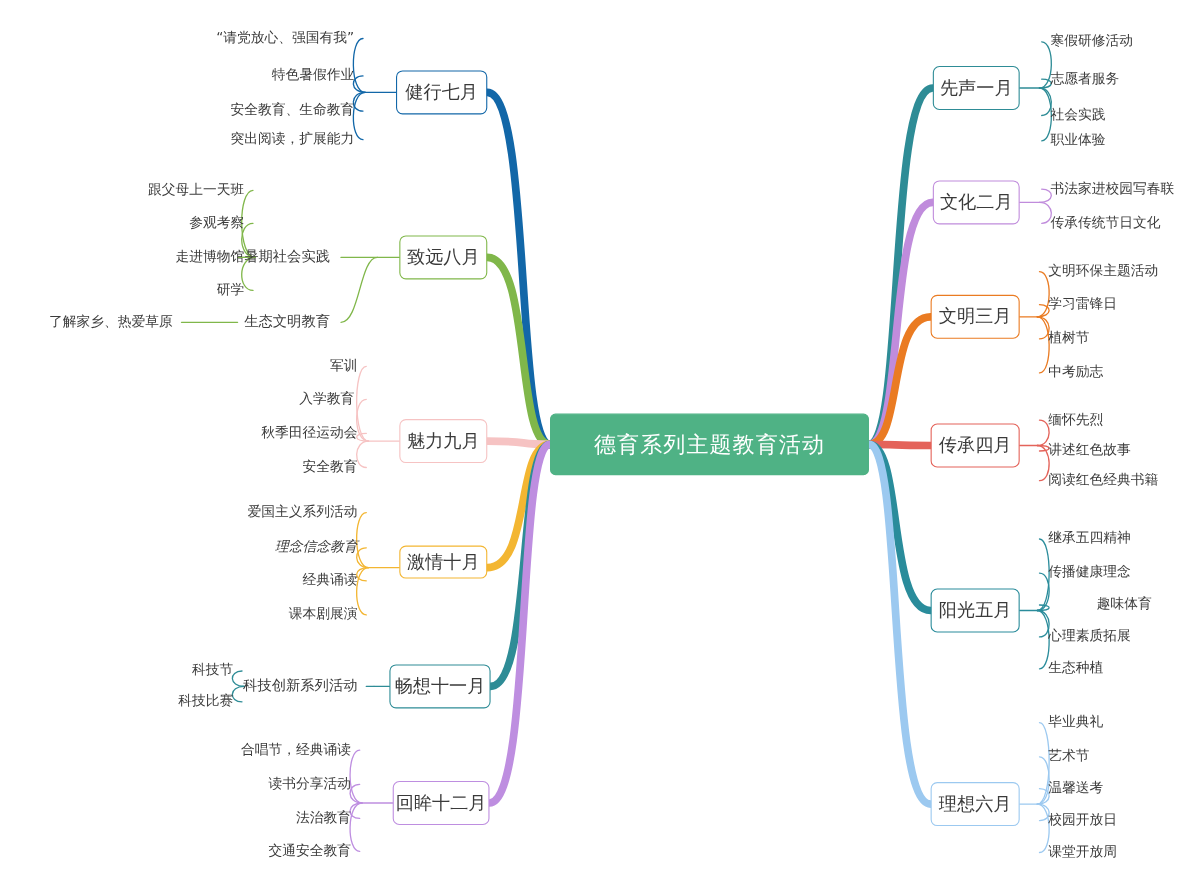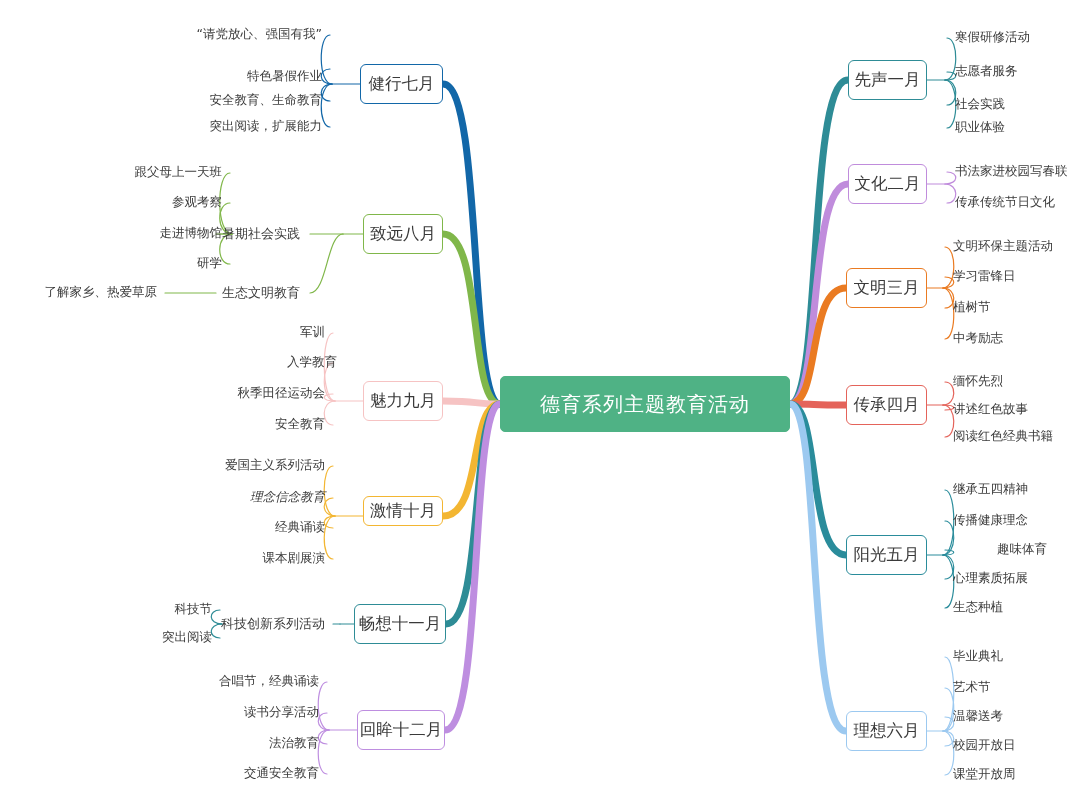--- a/index.html
+++ b/index.html
@@ -166,43 +166,43 @@
     <div class="leaf r" style="left: 953px; top: 572px;">心理素质拓展</div>
     <div class="leaf r" style="left: 953px; top: 601px;">生态种植</div>
     <div class="month-node" style="left: 846px; top: 711px; width: 81px; height: 40px; border-color: rgb(156, 201, 240);">理想六月</div>
     <div class="leaf r" style="left: 953px; top: 650px;">毕业典礼</div>
     <div class="leaf r" style="left: 953px; top: 681px;">艺术节</div>
     <div class="leaf r" style="left: 953px; top: 710px;">温馨送考</div>
     <div class="leaf r" style="left: 953px; top: 739px;">校园开放日</div>
     <div class="leaf r" style="left: 953px; top: 768px;">课堂开放周</div>
     <div class="month-node" style="left: 360px; top: 64px; width: 83px; height: 40px; border-color: rgb(18, 103, 168);">健行七月</div>
     <div class="leaf l" style="left: 322px; top: 28px;">“请党放心、强国有我”</div>
-    <div class="leaf l" style="left: 322px; top: 62px; margin-top: 8px;">特色暑假作业</div>
+    <div class="leaf l" style="left: 322px; top: 62px;">特色暑假作业</div>
     <div class="leaf l" style="left: 322px; top: 94px;">安全教育、生命教育</div>
     <div class="leaf l" style="left: 322px; top: 120px;">突出阅读，扩展能力</div>
     <div class="month-node" style="left: 363px; top: 214px; width: 80px; height: 40px; border-color: rgb(128, 183, 74);">致远八月</div>
     <div class="mid l" style="left: 300px; top: 227px;">暑期社会实践</div>
     <div class="mid l" style="left: 300px; top: 286px;">生态文明教育</div>
     <div class="leaf l" style="left: 222px; top: 166px;">跟父母上一天班</div>
     <div class="leaf l" style="left: 222px; top: 196px;">参观考察</div>
     <div class="leaf l" style="left: 222px; top: 227px;">走进博物馆</div>
     <div class="leaf l" style="left: 222px; top: 257px;">研学</div>
     <div class="leaf l" style="left: 157px; top: 286px;">了解家乡、热爱草原</div>
     <div class="month-node" style="left: 363px; top: 381px; width: 80px; height: 40px; border-color: rgb(246, 195, 195);">魅力九月</div>
     <div class="leaf l" style="left: 325px; top: 326px;">军训</div>
-    <div class="leaf l" style="left: 337px; top: 356px; text-align: center;">入学教育</div>
+    <div class="leaf l" style="left: 322px; top: 356px; text-align: center;">入学教育</div>
     <div class="leaf l" style="left: 325px; top: 387px;">秋季田径运动会</div>
     <div class="leaf l" style="left: 325px; top: 418px;">安全教育</div>
     <div class="month-node" style="left: 363px; top: 496px; width: 80px; height: 30px; border-color: rgb(243, 182, 50);">激情十月</div>
     <div class="leaf l" style="left: 325px; top: 459px; text-align: center;">爱国主义系列活动</div>
     <div class="leaf l" style="left: 325px; top: 491px; font-style: italic;">理念信念教育</div>
     <div class="leaf l" style="left: 325px; top: 521px;">经典诵读</div>
     <div class="leaf l" style="left: 325px; top: 552px;">课本剧展演</div>
     <div class="month-node" style="left: 354px; top: 604px; width: 92px; height: 40px; border-color: rgb(46, 140, 150);">畅想十一月</div>
     <div class="mid l" style="left: 325px; top: 617px;">科技创新系列活动</div>
     <div class="leaf l" style="left: 212px; top: 603px;">科技节</div>
-    <div class="leaf l" style="left: 212px; top: 631px;">突出阅读</div>
+    <div class="leaf l" style="left: 212px; top: 631px;">科技比赛</div>
     <div class="month-node" style="left: 357px; top: 710px; width: 88px; height: 40px; border-color: rgb(190, 142, 224);">回眸十二月</div>
     <div class="leaf l" style="left: 319px; top: 675px;">合唱节，经典诵读</div>
     <div class="leaf l" style="left: 319px; top: 706px;">读书分享活动</div>
     <div class="leaf l" style="left: 319px; top: 737px;">法治教育</div>
     <div class="leaf l" style="left: 319px; top: 767px;">交通安全教育</div>
   </div>
 
 </body></html>

